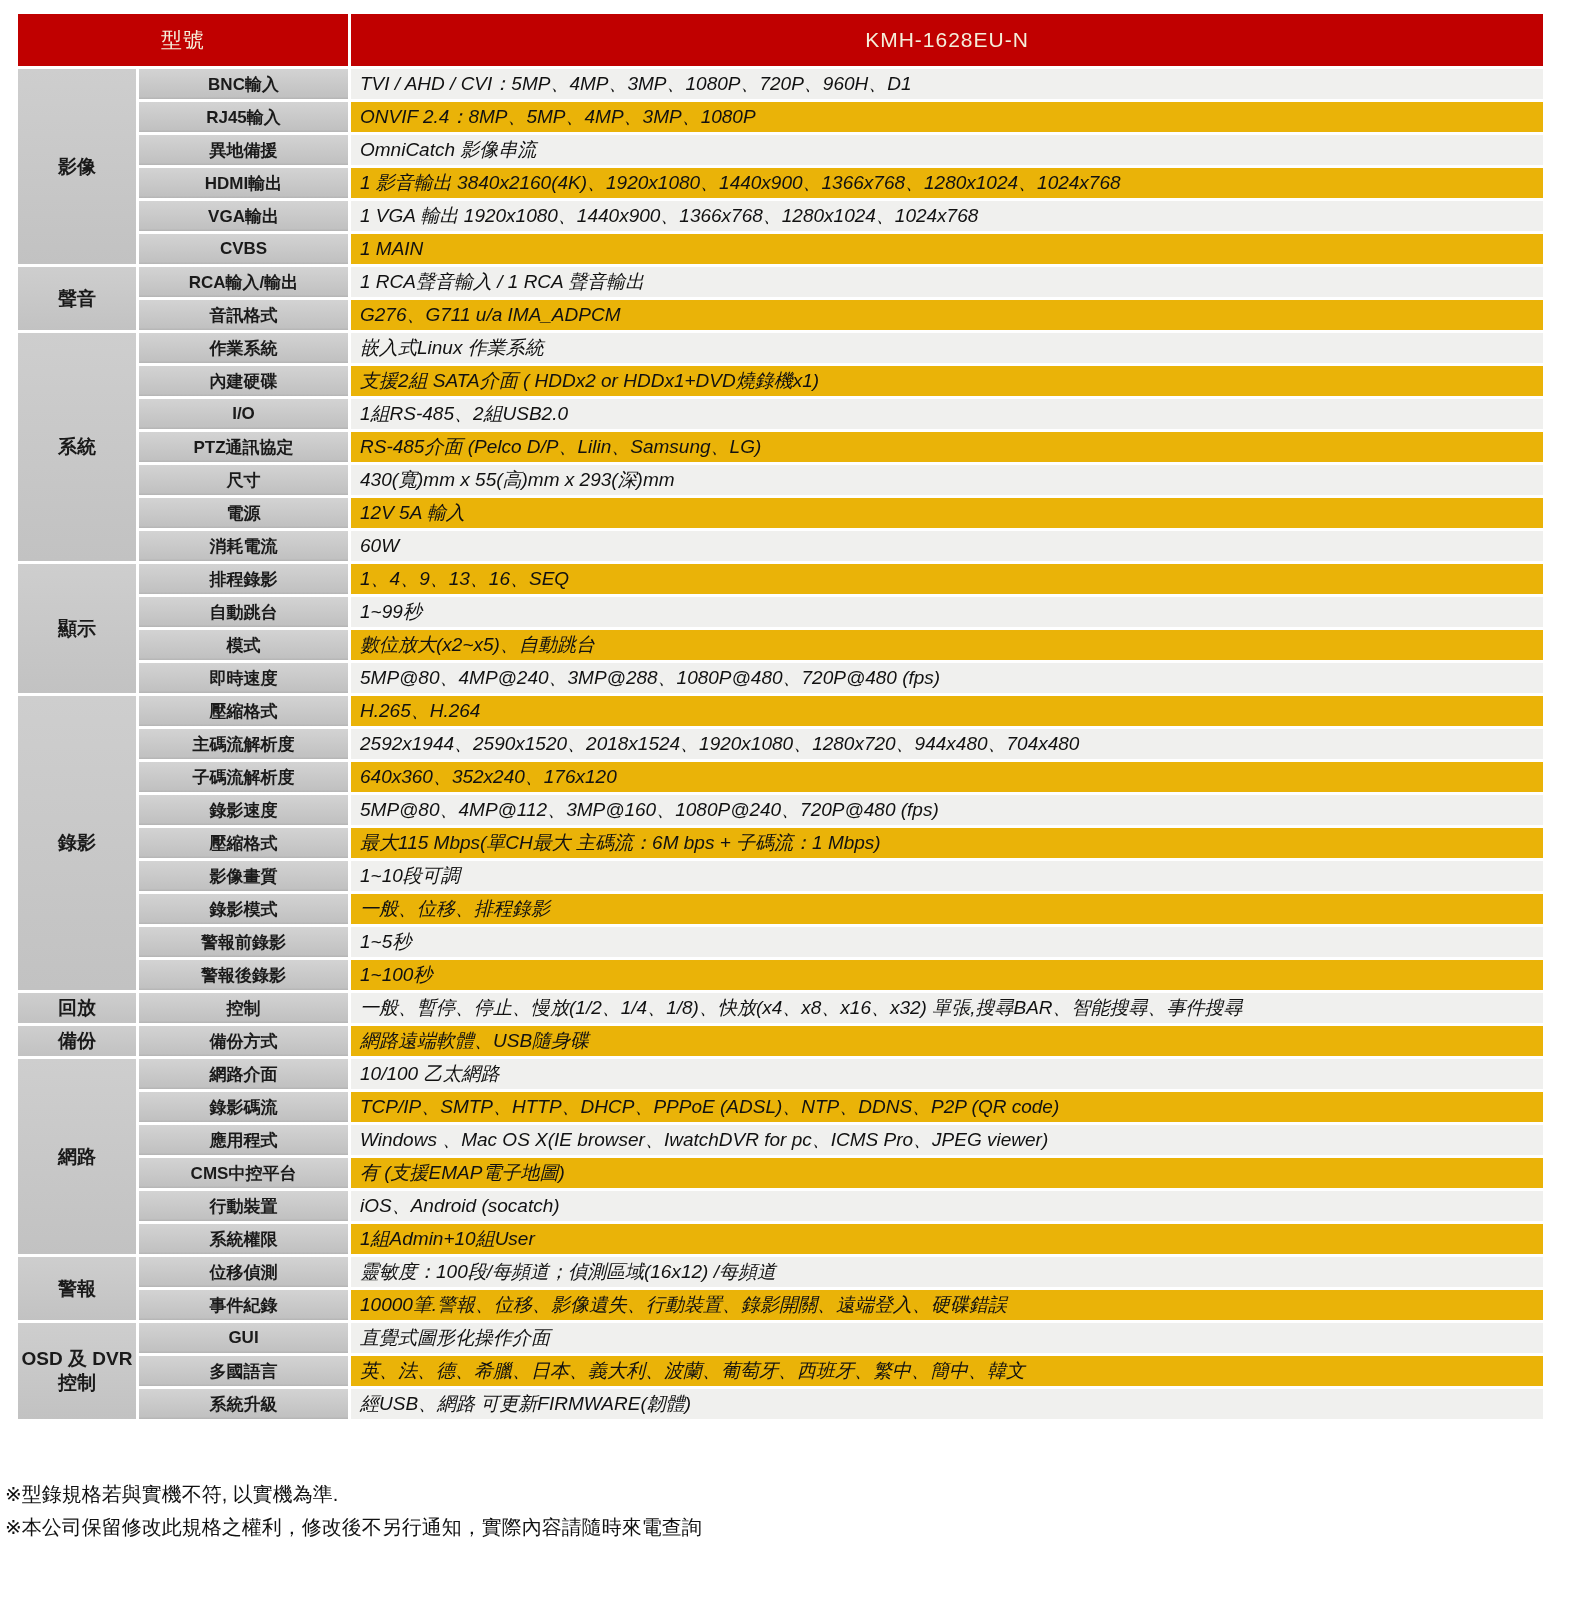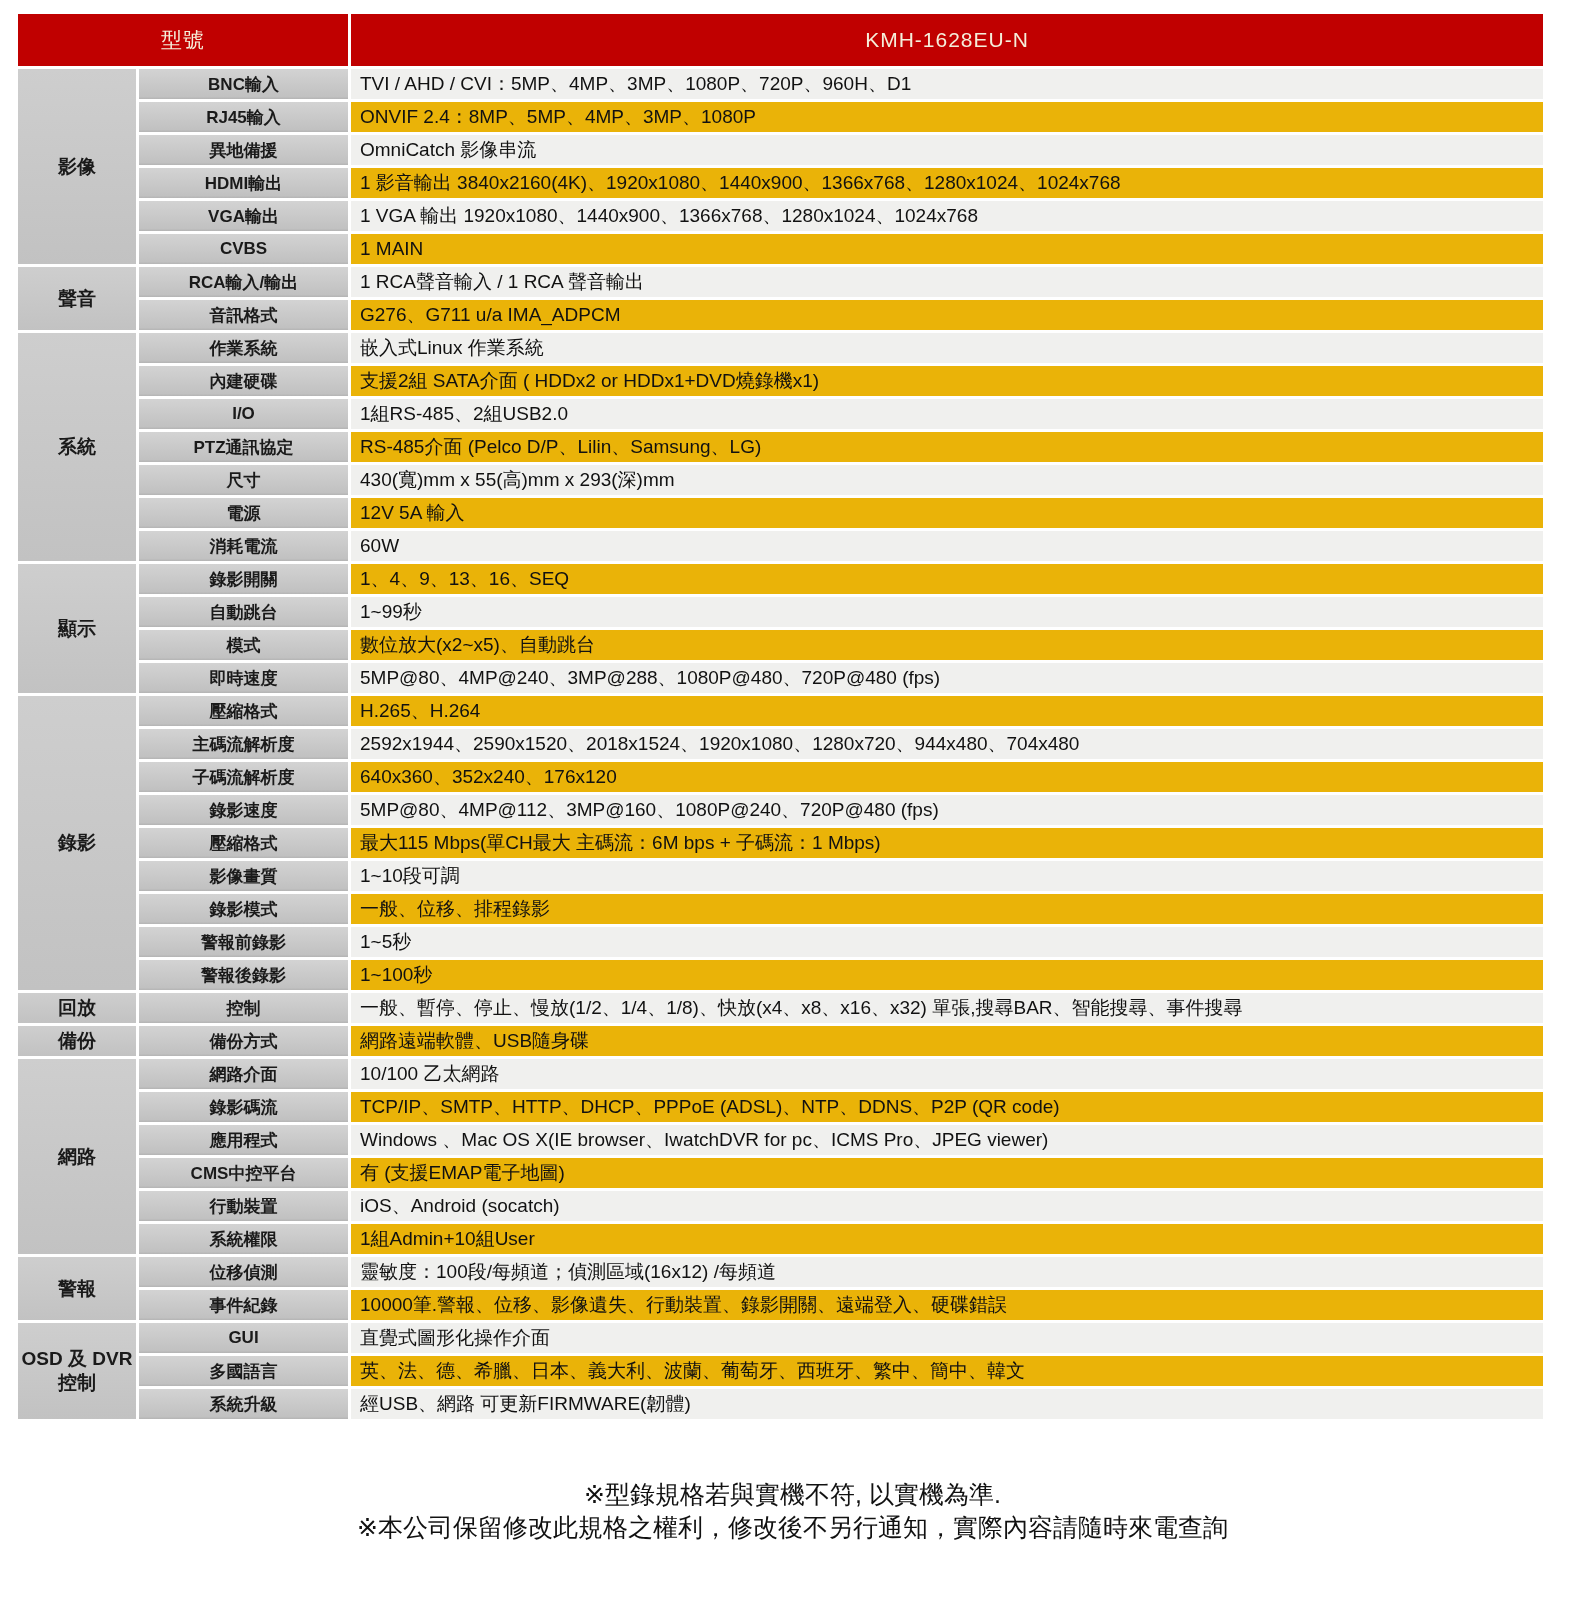--- a/index.html
+++ b/index.html
@@ -56,29 +56,29 @@
     vertical-align:middle;
     color:#1a1a1a;
     white-space:nowrap;
   }
   td.val{
     font-size:19px;
     padding-left:9px;
     vertical-align:middle;
     white-space:nowrap;
     color:#111111;
+    font-style:italic;
   }
   td.val.light{ background:#F0F0EE; }
   td.val.dark{ background:#eab308; }
   .footnotes{
     margin:56px 0 0 5px;
-    font-size:25px;
+    font-size:20px;
     line-height:33px;
     color:#111111;
-    text-align:center;
   }
 </style>
 </head>
 <body>
 
 <div class="page">
 
   <table class="spec">
     <colgroup>
       <col class="c1">
@@ -150,21 +150,21 @@
         <tr>
           <td class="lbl">電源</td>
           <td class="val dark">12V 5A 輸入</td>
         </tr>
         <tr>
           <td class="lbl">消耗電流</td>
           <td class="val light">60W</td>
         </tr>
         <tr>
           <td class="cat" rowspan="4">顯示</td>
-          <td class="lbl">錄影開關</td>
+          <td class="lbl">排程錄影</td>
           <td class="val dark">1、4、9、13、16、SEQ</td>
         </tr>
         <tr>
           <td class="lbl">自動跳台</td>
           <td class="val light">1~99秒</td>
         </tr>
         <tr>
           <td class="lbl">模式</td>
           <td class="val dark">數位放大(x2~x5)、自動跳台</td>
         </tr>

